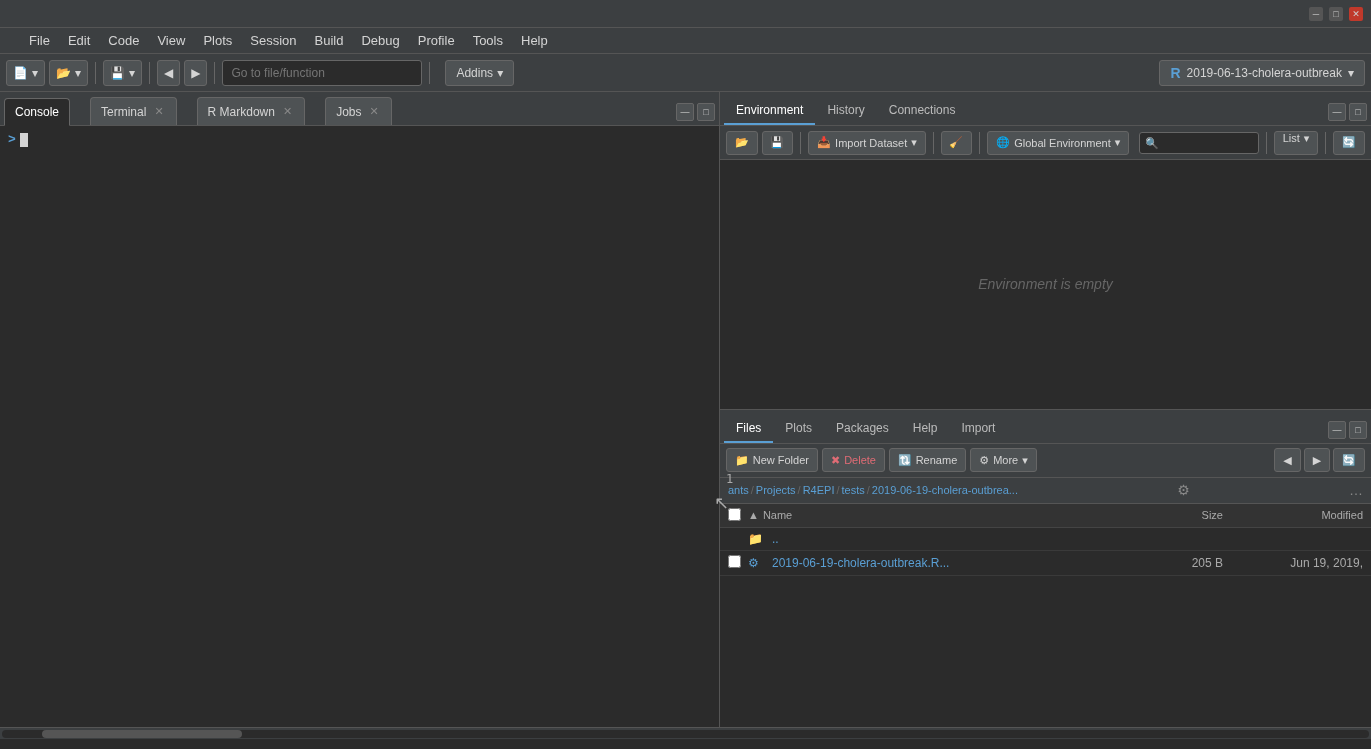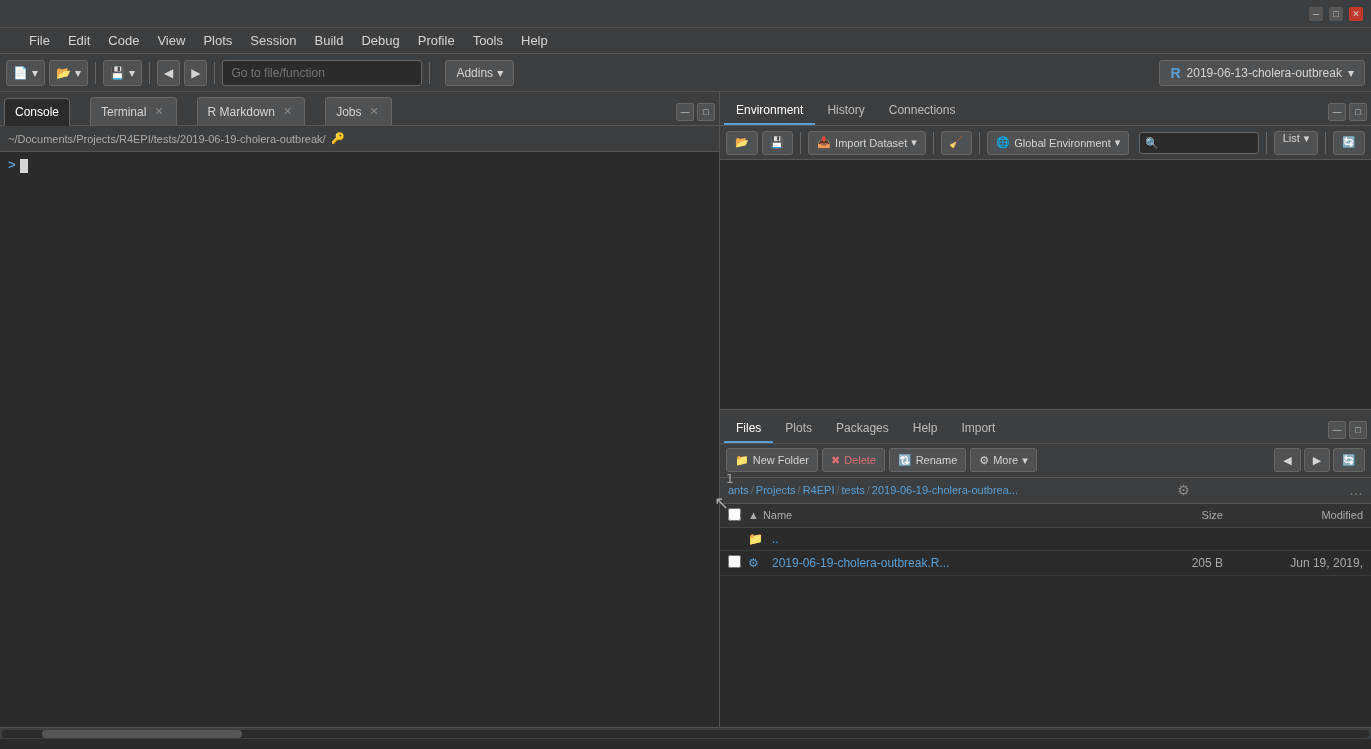--- a/index.html
+++ b/index.html
@@ -593,24 +593,20 @@
       <div class="tab">
         <span>Jobs</span>
         <span class="tab-close">✕</span>
       </div>
       <div class="tab-maximize">
         <div class="panel-btn">—</div>
         <div class="panel-btn">□</div>
       </div>
     </div>
 
-    <div class="path-bar">
-      <span>~/Documents/Projects/R4EPI/tests/2019-06-19-cholera-outbreak/</span>
-      <span>🔑</span>
-    </div>
 
     <div class="console-area">
       <div class="console-prompt">
         <span class="prompt-symbol">&gt;</span>
         <span style="display:inline-block;width:8px;height:14px;background:#d4d4d4;vertical-align:middle;"></span>
       </div>
     </div>
   </div>
 
   <div class="line-number-overlay">1</div>
@@ -663,20 +659,23 @@
         <button class="list-btn">
           <span>List</span>
           <span>▾</span>
         </button>
         <div class="toolbar-separator"></div>
         <button class="env-btn">
           <span>🔄</span>
         </button>
       </div>
 
+      <div class="env-empty">
+        <span>Environment is empty</span>
+      </div>
     </div>
 
     <div class="right-bottom">
 
       <div class="right-tab-bar">
         <div class="right-tab active">
           <span>Files</span>
         </div>
         <div class="right-tab">
           <span>Plots</span>

